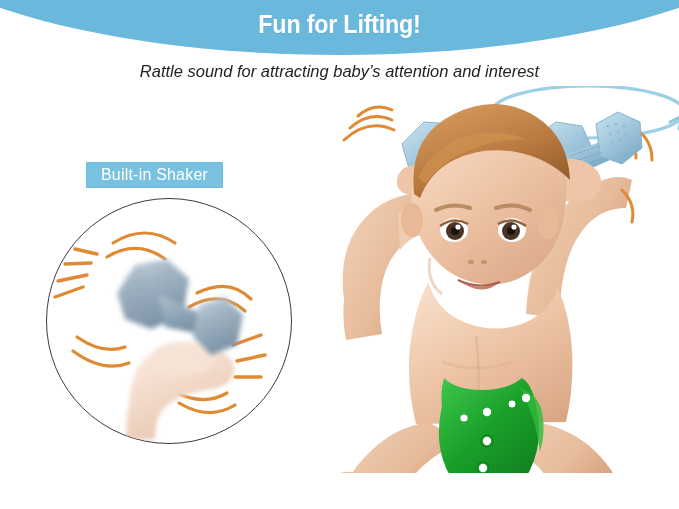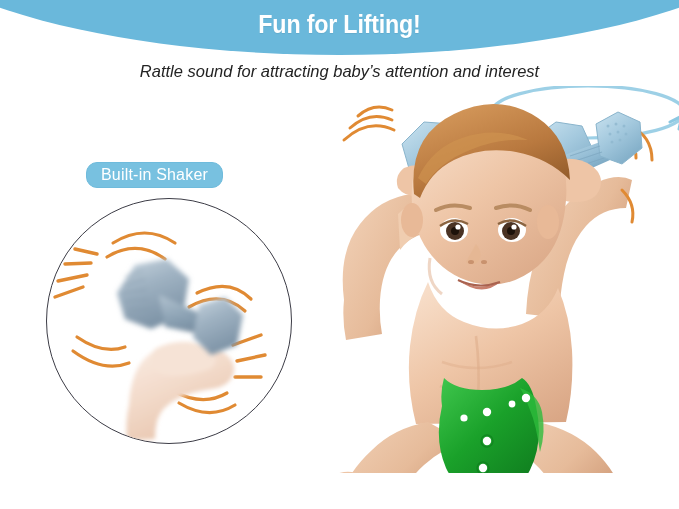--- a/index.html
+++ b/index.html
@@ -68,21 +68,21 @@
 
   
   .badge {
     position: absolute;
     left: 86px;
     top: 162px;
     padding: 3px 14px 4px 14px;
     background: #78c1e0;
     color: #ffffff;
     font-size: 16px;
-    border-radius: 11px;
+    border-radius: 1px;
     border: 1px solid #6fbbdc;
     letter-spacing: 0.2px;
     line-height: 17px;
   }
 
   
   .inset-circle {
     position: absolute;
     left: 46px;
     top: 198px;

